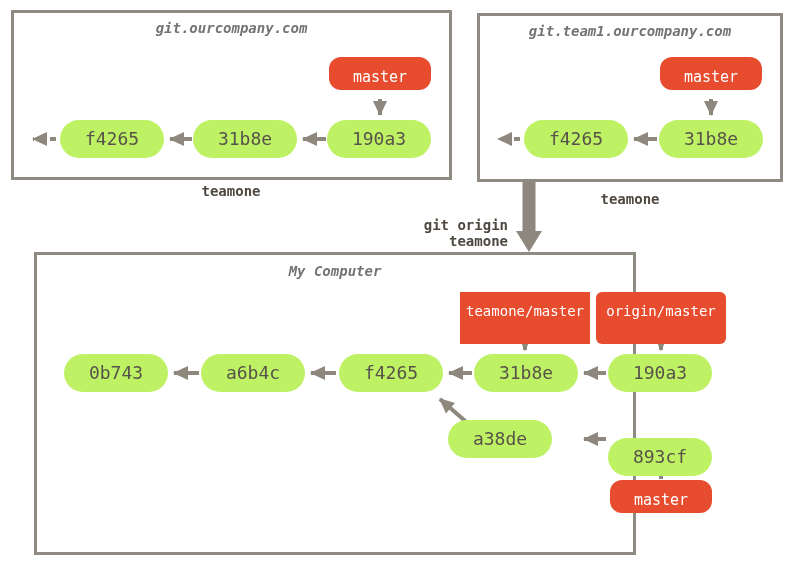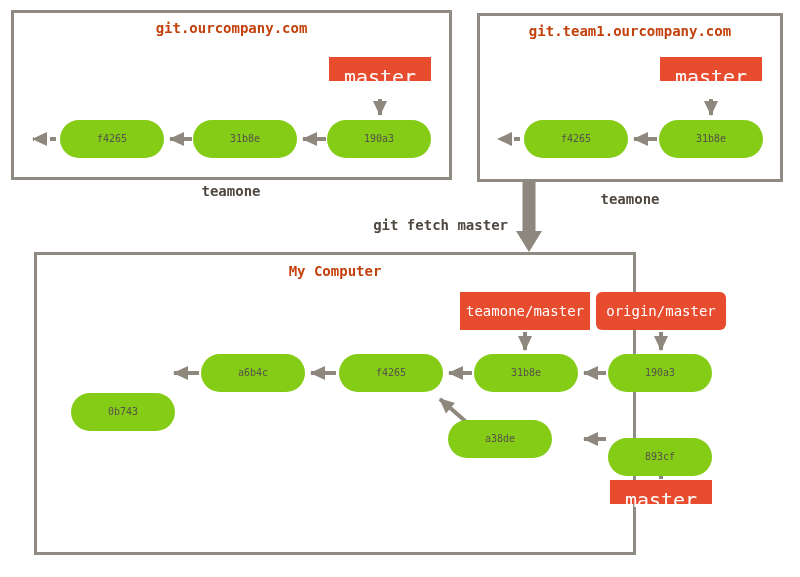--- a/index.html
+++ b/index.html
@@ -7,32 +7,32 @@
     width:800px;height:577px;position:relative;overflow:hidden;
     background:#ffffff;
     font-family:"DejaVu Sans Mono","Liberation Mono",monospace;
   }
   .box{
     position:absolute;border:3px solid #8f8b82;box-sizing:border-box;
     background:transparent;
   }
   .box-title{
     position:absolute;left:0;right:0;top:7px;text-align:center;
-    font-size:14px;font-weight:bold;color:#c2410c;letter-spacing:0;
+    font-size:14px;font-weight:bold;color:#737373;letter-spacing:0;font-style:italic;
   }
   .commit{
     position:absolute;width:104px;height:38px;border-radius:19px;
-    background:#84cc16;color:#57524a;font-size:10px;line-height:38px;
+    background:#bef264;color:#57524a;font-size:18px;line-height:38px;
     text-align:center;
   }
   .tag{
     position:absolute;background:#e74c2f;color:#ffffff;text-align:center;
   }
-  .tag-sm{width:102px;height:24px;line-height:40px;font-size:20px;}
-  .tag-lg{width:130px;height:38px;line-height:38px;font-size:14px;}
+  .tag-sm{width:102px;height:33px;line-height:40px;font-size:15px;border-radius:12px;}
+  .tag-lg{width:130px;height:52px;line-height:38px;font-size:14px;}
   .caption{
     position:absolute;width:120px;text-align:center;font-size:14px;
     font-weight:bold;color:#4e4840;
   }
   .fetch-label{
     position:absolute;left:358px;top:217px;width:150px;text-align:right;
     font-size:14px;font-weight:bold;color:#4e4840;
   }
   #arrows{position:absolute;left:0;top:0;pointer-events:none;}
   #arrows line,#arrows path.link{stroke:#8d877d;stroke-width:4;fill:none;}
@@ -83,26 +83,26 @@
 <div class="caption" style="left:171px;top:183px;">teamone</div>
 
 <div class="box" style="left:477px;top:13px;width:306px;height:169px;">
   <div class="box-title">git.team1.ourcompany.com</div>
 </div>
 <div class="commit" style="left:524px;top:120px;">f4265</div>
 <div class="commit" style="left:659px;top:120px;">31b8e</div>
 <div class="tag tag-sm" style="left:660px;top:57px;">master</div>
 <div class="caption" style="left:570px;top:191px;">teamone</div>
 
-<div class="fetch-label">git fetch master</div>
+<div class="fetch-label">git origin teamone</div>
 
 <div class="box" style="left:34px;top:252px;width:602px;height:303px;">
   <div class="box-title" style="top:8px;">My Computer</div>
 </div>
-<div class="commit" style="left:71px;top:354px;margin-top:39px;">0b743</div>
+<div class="commit" style="left:64px;top:354px;">0b743</div>
 <div class="commit" style="left:201px;top:354px;text-align:center;">a6b4c</div>
 <div class="commit" style="left:339px;top:354px;">f4265</div>
 <div class="commit" style="left:474px;top:354px;">31b8e</div>
 <div class="commit" style="left:608px;top:354px;">190a3</div>
 <div class="commit" style="left:448px;top:420px;">a38de</div>
 <div class="commit" style="left:608px;top:438px;">893cf</div>
 <div class="tag tag-lg" style="left:460px;top:292px;">teamone/master</div>
 <div class="tag tag-lg" style="left:596px;top:292px;border-radius:6px;">origin/master</div>
 <div class="tag tag-sm" style="left:610px;top:480px;">master</div>
 

